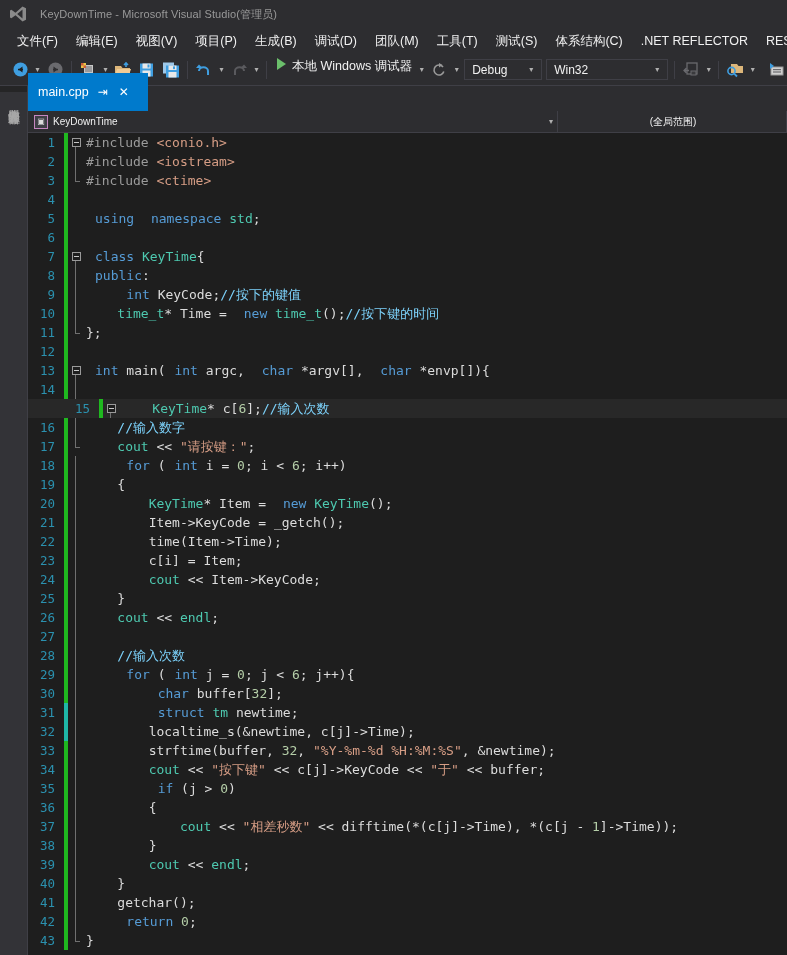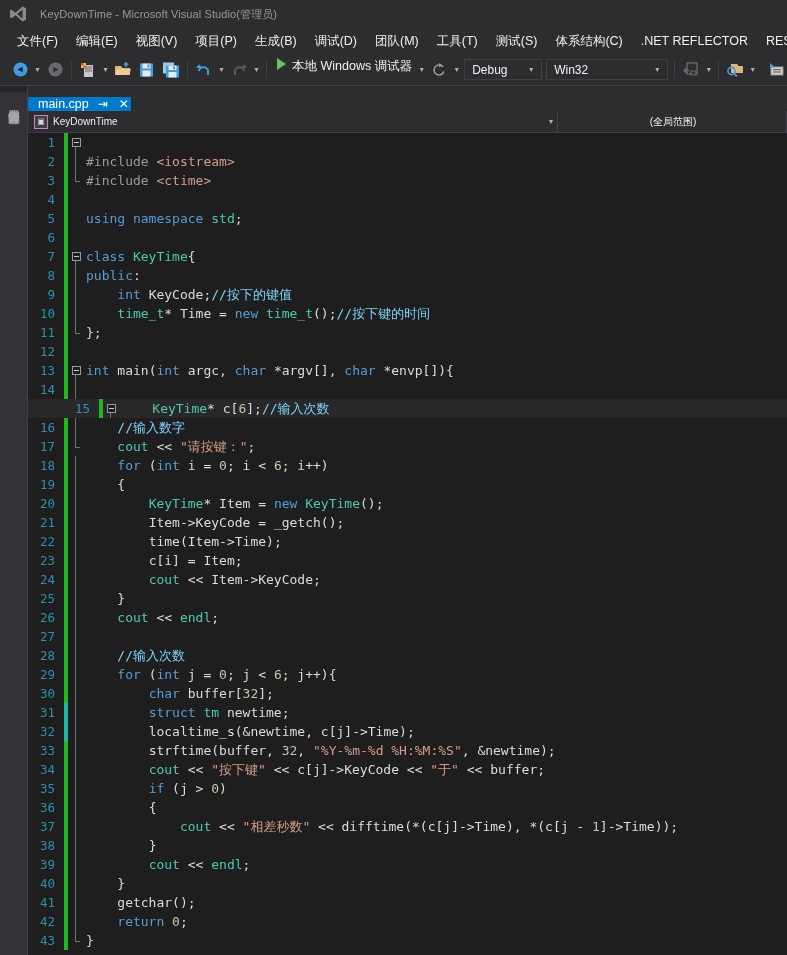--- a/index.html
+++ b/index.html
@@ -141,25 +141,25 @@
   }
 
   
   .tabrow {
     height: 25px;
     background: #2d2d30;
     display: flex;
     align-items: flex-end;
   }
   .doc-tab {
-    height: 14px;
+    height: 38px;
     background: #007acc;
     display: flex;
     align-items: center;
-    padding: 0 0 0 10px;
+    padding: 0 17px 0 10px;
     gap: 7px;
   }
   .doc-tab-label { color: #ffffff; font-size: 12.5px; }
   .tab-pin, .tab-close {
     color: #ffffff; font-size: 12px; line-height: 1;
     width: 14px; text-align: center;
   }
 
   
   .navbar {
@@ -258,21 +258,21 @@
     left: 0; top: 100%;
     width: 5px; height: 1px; background: #707070;
   }
   .codetext {
     flex: 1;
     padding-left: 2px;
     overflow: hidden;
   }
 
   
-  .kw   { color: #569cd6; }       
+  .kw   { color: #569cd6; margin-left: 9px; }       
   .typ  { color: #4ec9b0; }       
   .str  { color: #d69d85; }       
   .cmt  { color: #7dd3fc; }       
   .pre  { color: #9b9b9b; }       
   .inc  { color: #d69d85; }       
   .pln  { color: #dcdcdc; }       
   .num  { color: #b5cea8; }
 </style>
 </head>
 <body>
@@ -459,21 +459,21 @@
         <span class="nav-text">KeyDownTime</span>
         <span class="nav-arrow">▾</span>
       </div>
       <div class="nav-combo c2">
         <span class="nav-text">(全局范围)</span>
       </div>
     </div>
 
     <div class="code-area">
       <div class="code-rows" id="code-rows">
-          <div class="row"><span class="gutter-num">1</span><span class="changebar cb-green"></span><span class="outline"><span class="vline half-bot"></span><span class="box"></span></span></div>
+          <div class="row"><span class="gutter-num">1</span><span class="changebar cb-green"></span><span class="outline"><span class="vline half-bot"></span><span class="box"></span></span><span class="codetext"><span class="pre">#include</span> <span class="inc">&lt;conio.h&gt;</span></span></div>
           <div class="row"><span class="gutter-num">2</span><span class="changebar cb-green"></span><span class="outline"><span class="vline"></span></span><span class="codetext"><span class="pre">#include</span> <span class="inc">&lt;iostream&gt;</span></span></div>
           <div class="row"><span class="gutter-num">3</span><span class="changebar cb-green"></span><span class="outline"><span class="elbow"></span></span><span class="codetext"><span class="pre">#include</span> <span class="inc">&lt;ctime&gt;</span></span></div>
           <div class="row"><span class="gutter-num">4</span><span class="changebar cb-green"></span><span class="outline"></span><span class="codetext"></span></div>
           <div class="row"><span class="gutter-num">5</span><span class="changebar cb-green"></span><span class="outline"></span><span class="codetext"><span class="kw">using</span><span class="pln"> </span><span class="kw">namespace</span><span class="pln"> </span><span class="typ">std</span><span class="pln">;</span></span></div>
           <div class="row"><span class="gutter-num">6</span><span class="changebar cb-green"></span><span class="outline"></span><span class="codetext"></span></div>
           <div class="row"><span class="gutter-num">7</span><span class="changebar cb-green"></span><span class="outline"><span class="vline half-bot"></span><span class="box"></span></span><span class="codetext"><span class="kw">class</span><span class="pln"> </span><span class="typ">KeyTime</span><span class="pln">{</span></span></div>
           <div class="row"><span class="gutter-num">8</span><span class="changebar cb-green"></span><span class="outline"><span class="vline"></span></span><span class="codetext"><span class="kw">public</span><span class="pln">:</span></span></div>
           <div class="row"><span class="gutter-num">9</span><span class="changebar cb-green"></span><span class="outline"><span class="vline"></span></span><span class="codetext"><span class="pln"> </span><span class="pln"> </span><span class="pln"> </span><span class="pln"> </span><span class="kw">int</span><span class="pln"> </span><span class="pln">KeyCode</span><span class="pln">;</span><span class="cmt">//按下的键值</span></span></div>
           <div class="row"><span class="gutter-num">10</span><span class="changebar cb-green"></span><span class="outline"><span class="vline"></span></span><span class="codetext"><span class="pln"> </span><span class="pln"> </span><span class="pln"> </span><span class="pln"> </span><span class="typ">time_t</span><span class="pln">*</span><span class="pln"> </span><span class="pln">Time</span><span class="pln"> </span><span class="pln">=</span><span class="pln"> </span><span class="kw">new</span><span class="pln"> </span><span class="typ">time_t</span><span class="pln">(</span><span class="pln">)</span><span class="pln">;</span><span class="cmt">//按下键的时间</span></span></div>
           <div class="row"><span class="gutter-num">11</span><span class="changebar cb-green"></span><span class="outline"><span class="elbow"></span></span><span class="codetext"><span class="pln">}</span><span class="pln">;</span></span></div>

